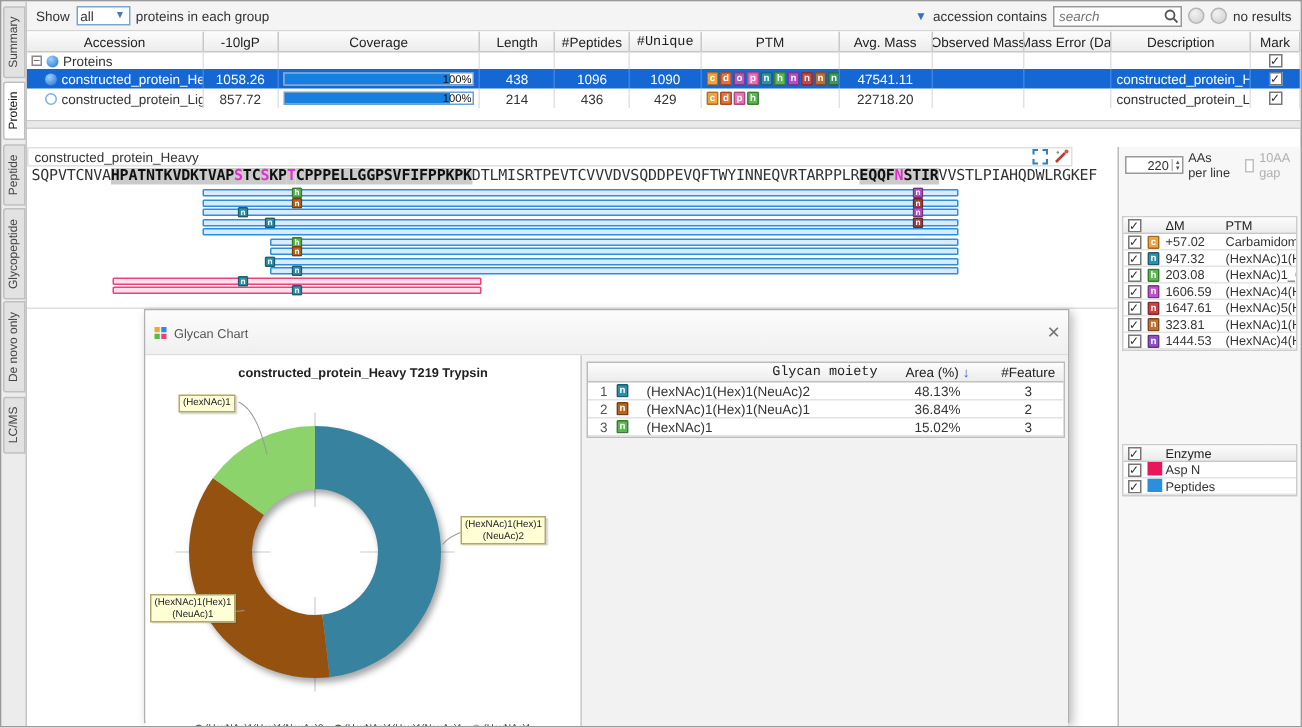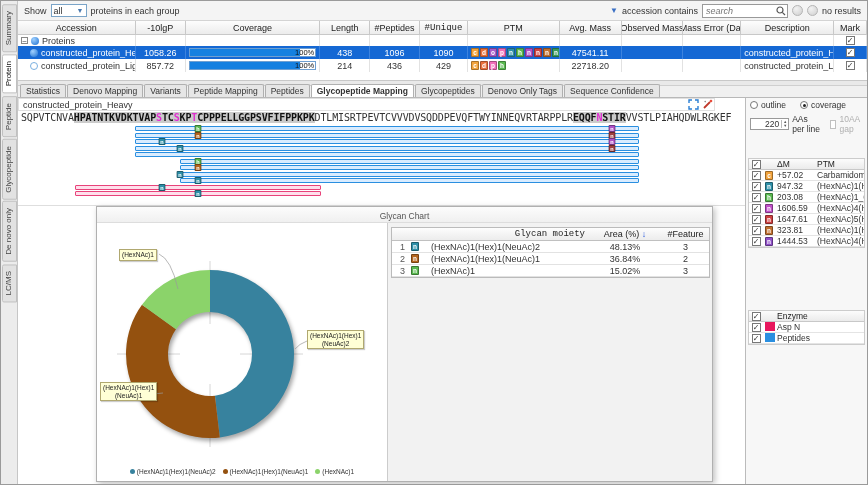--- a/index.html
+++ b/index.html
@@ -82,21 +82,21 @@
   .mt-row.hd { background:linear-gradient(#fcfcfc,#ebebeb); border-bottom:1px solid #c8c8c8; color:#222; }
   .mt-c { padding:0 2px; white-space:nowrap; overflow:hidden; }
   .mt-chk { flex:0 0 14px; text-align:center; }
   .mt-icon { flex:0 0 12px; }
   .mt-dm { flex:0 0 40px; text-align:left; }
   .mt-name { flex:1; }
   .swatch { display:inline-block; width:10px; height:9px; }
 
   
   .gwin { position:absolute; left:95px; top:205px; width:617px; height:276px; background:#fff; border:1px solid #b0b0b0; box-shadow:2px 2px 6px rgba(0,0,0,.25); z-index:10; }
-  .gtitle { height:16px; background:linear-gradient(#fcfcfc,#f0f0f0); border-bottom:1px solid #ddd; display:flex; align-items:center; padding:0 5px; gap:4px; color:#555; font-size:8.5px;flex-direction:column; }
+  .gtitle { height:30px; background:linear-gradient(#fcfcfc,#f0f0f0); border-bottom:1px solid #ddd; display:flex; align-items:center; padding:0 5px; gap:4px; color:#555; font-size:8.5px; }
   .gclose { margin-left:auto; color:#777; font-size:11px; line-height:10px; cursor:pointer; }
   .gbody { position:relative; height:258px; }
   .chartpane { position:absolute; left:0; top:0; width:290px; bottom:0; background:#fff; }
   .charttitle { position:absolute; left:0; top:6px; width:290px; text-align:center; font-weight:bold; font-size:8.5px; color:#222; }
   .callout { position:absolute; background:#ffffd6; border:1px solid #b0a870; box-shadow:1px 1px 1px rgba(0,0,0,.2); font-size:6.5px; line-height:7.5px; text-align:center; padding:1px 2px; color:#222; }
   .glegend { position:absolute; left:0; bottom:6px; width:290px; display:flex; justify-content:center; gap:7px; font-size:6.5px; color:#333; }
   .glegend .li { display:flex; align-items:center; gap:2px; }
   .dot { width:5px; height:5px; border-radius:50%; }
   .tablepane { position:absolute; left:290px; right:0; top:0; bottom:0; background:#f2f2f2; border-left:1px solid #ccc; padding:4px 2px 0 3px; }
   .gtable { background:#fff; border:1px solid #bbb; }
@@ -248,31 +248,20 @@
           <div class="pcell num" style="width: 62px;">22718.20</div>
           <div class="pcell" style="width: 62px;"></div>
           <div class="pcell" style="width: 58px;"></div>
           <div class="pcell" style="width: 93px;">constructed_protein_Light</div>
           <div class="pcell num" style="width: 33px;">
             <div class="chk">✓</div>
           </div>
         </div>
       </div>
     <div class="hsplit"></div>
-    <div class="viewtabs">
-        <div class="viewtab">Statistics</div>
-        <div class="viewtab">Denovo Mapping</div>
-        <div class="viewtab">Variants</div>
-        <div class="viewtab">Peptide Mapping</div>
-        <div class="viewtab">Peptides</div>
-        <div class="viewtab active">Glycopeptide Mapping</div>
-        <div class="viewtab">Glycopeptides</div>
-        <div class="viewtab">Denovo Only Tags</div>
-        <div class="viewtab">Sequence Confidence</div>
-      </div>
 
     <div class="content">
 
       <div class="seqpanel">
         <div class="labelbar">constructed_protein_Heavy</div>
         <div class="seqicons">
           <svg width="11" height="11" viewBox="0 0 11 11">
               <g stroke="#2a7fd4" stroke-width="1.4" fill="none">
                 <path d="M1 4 V1 H4"></path>
                 <path d="M7 1 H10 V4"></path>
@@ -312,27 +301,20 @@
             <div class="bar pink" style="left: 57px; width: 246px; top: 58.5px;"></div>
             <div class="sbadge" style="left: 144px; top: 57.5px; background: rgb(45, 143, 168);">n</div>
             <div class="bar pink" style="left: 57px; width: 246px; top: 65px;"></div>
             <div class="sbadge" style="left: 180px; top: 64px; background: rgb(45, 143, 168);">n</div>
           </div>
         <div class="seqbottom"></div>
       </div>
 
       <div class="rightpanel">
         <div class="rp-row">
-          <span class="radio"></span>
-          <span>outline</span>
-          <span style="width:8px"></span>
-          <span class="radio sel"></span>
-          <span>coverage</span>
-        </div>
-        <div class="rp-row">
           <span class="spin">
             <span class="val">220</span>
             <span class="arrows">
                 <span>▲</span>
                 <span>▼</span>
               </span>
           </span>
           <span>AAs per line</span>
           <span style="width:4px"></span>
           <span class="chk dim"></span>
@@ -430,20 +412,21 @@
           <rect x="1" y="1" width="3.5" height="3.5" fill="#f2a33c"></rect>
           <rect x="5.5" y="1" width="3.5" height="3.5" fill="#2a8fe0"></rect>
           <rect x="1" y="5.5" width="3.5" height="3.5" fill="#59b84f"></rect>
           <rect x="5.5" y="5.5" width="3.5" height="3.5" fill="#e8437a"></rect>
         </svg>
       <span>Glycan Chart</span>
       <span class="gclose">✕</span>
     </div>
     <div class="gbody">
       <div class="chartpane">
+        <div class="charttitle">constructed_protein_Heavy  T219  Trypsin</div>
         <svg id="donutSvg" width="290" height="258" style="position:absolute;left:0;top:0">
             <line x1="113" y1="101" x2="113" y2="38" stroke="#cccccc" stroke-width="0.8"></line>
             <line x1="143" y1="131" x2="206" y2="131" stroke="#cccccc" stroke-width="0.8"></line>
             <line x1="113" y1="161" x2="113.00000000000001" y2="224" stroke="#cccccc" stroke-width="0.8"></line>
             <line x1="83" y1="131" x2="20" y2="131.00000000000003" stroke="#cccccc" stroke-width="0.8"></line>
             <g style="filter:drop-shadow(2px 3px 2px rgba(0,0,0,0.35))">
               <path d="M113,47 A84,84 0 0 1 122.82170419319014,214.42382229759957 L117.91085209659506,172.7119111487998 A42,42 0 0 0 113,89 Z" fill="#37829e"></path>
               <path d="M122.82170419319014,214.42382229759957 A84,84 0 0 1 44.975929306362744,81.71789567939453 L78.98796465318136,106.35894783969727 A42,42 0 0 0 117.91085209659506,172.7119111487998 Z" fill="#94510f"></path>
               <path d="M44.975929306362744,81.71789567939453 A84,84 0 0 1 112.99999999999999,47 L112.99999999999999,89 A42,42 0 0 0 78.98796465318136,106.35894783969727 Z" fill="#8bd36a"></path>
             </g>

